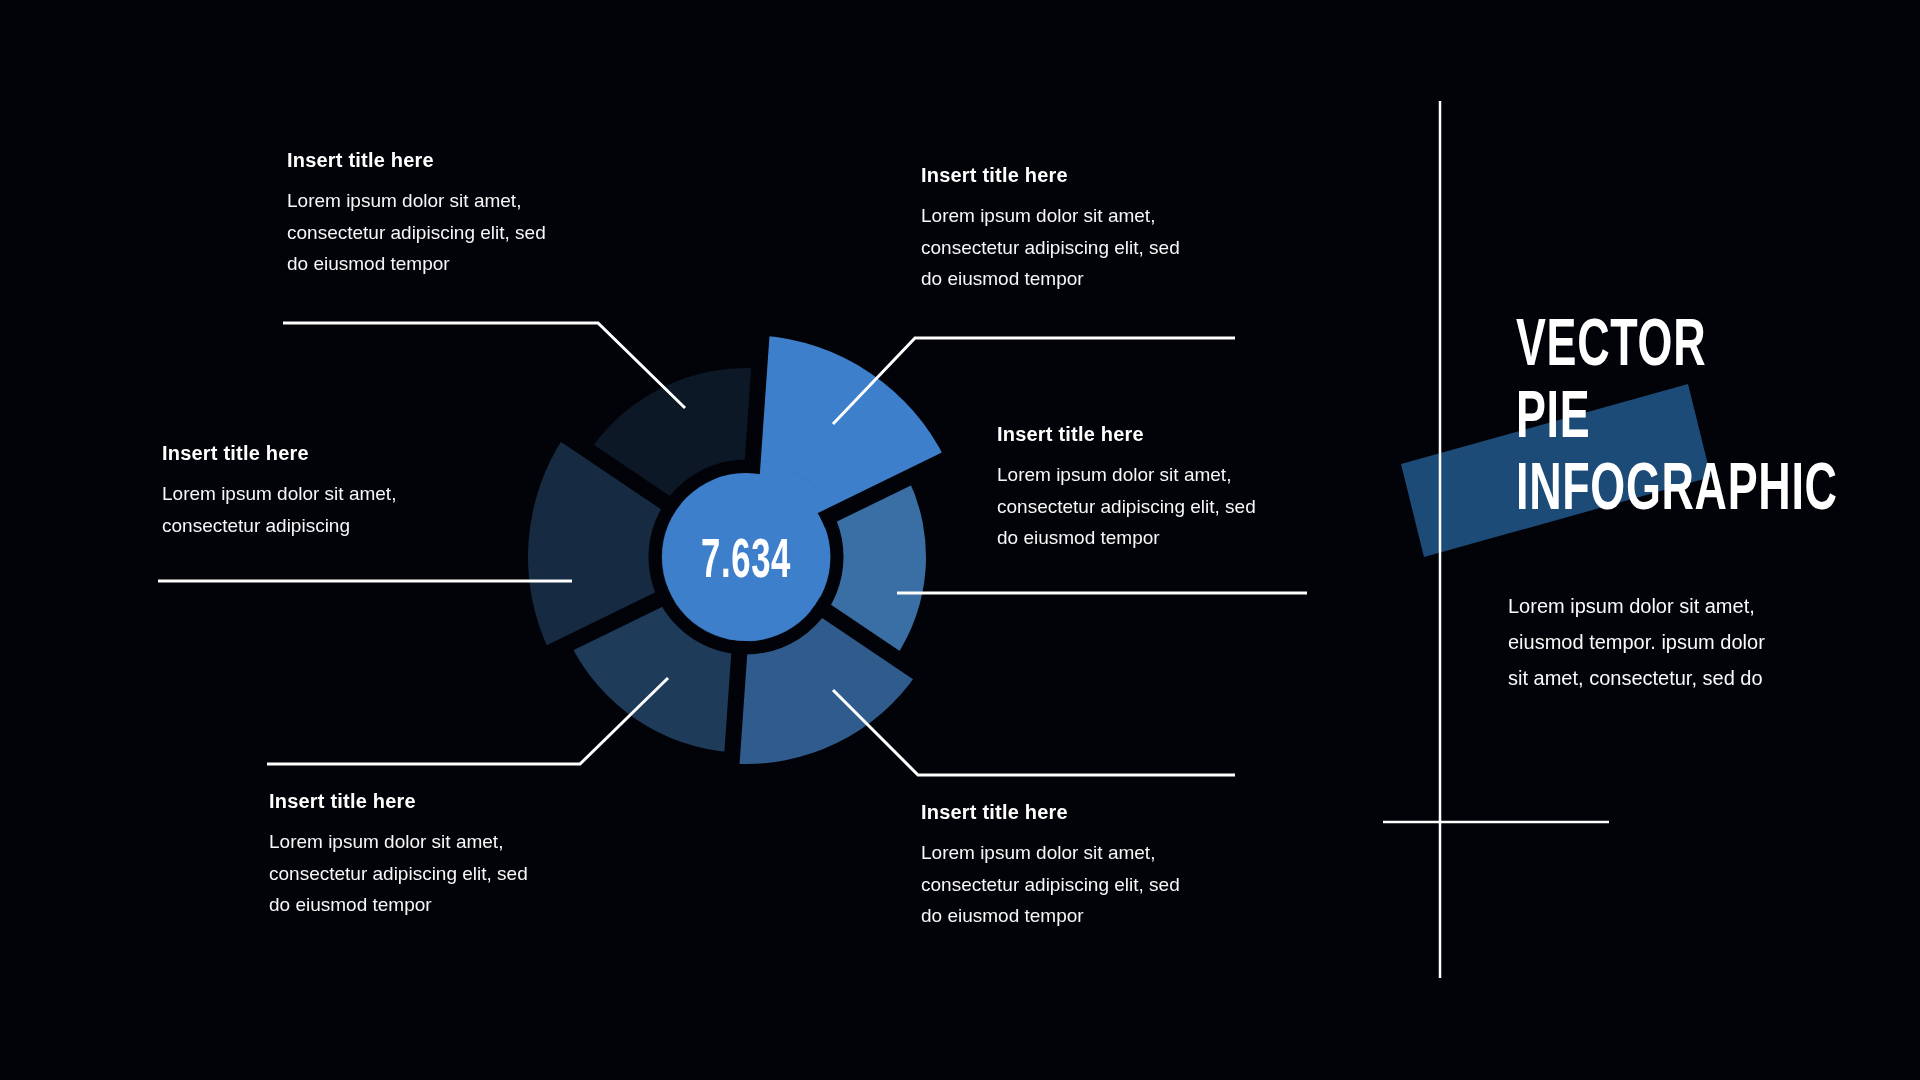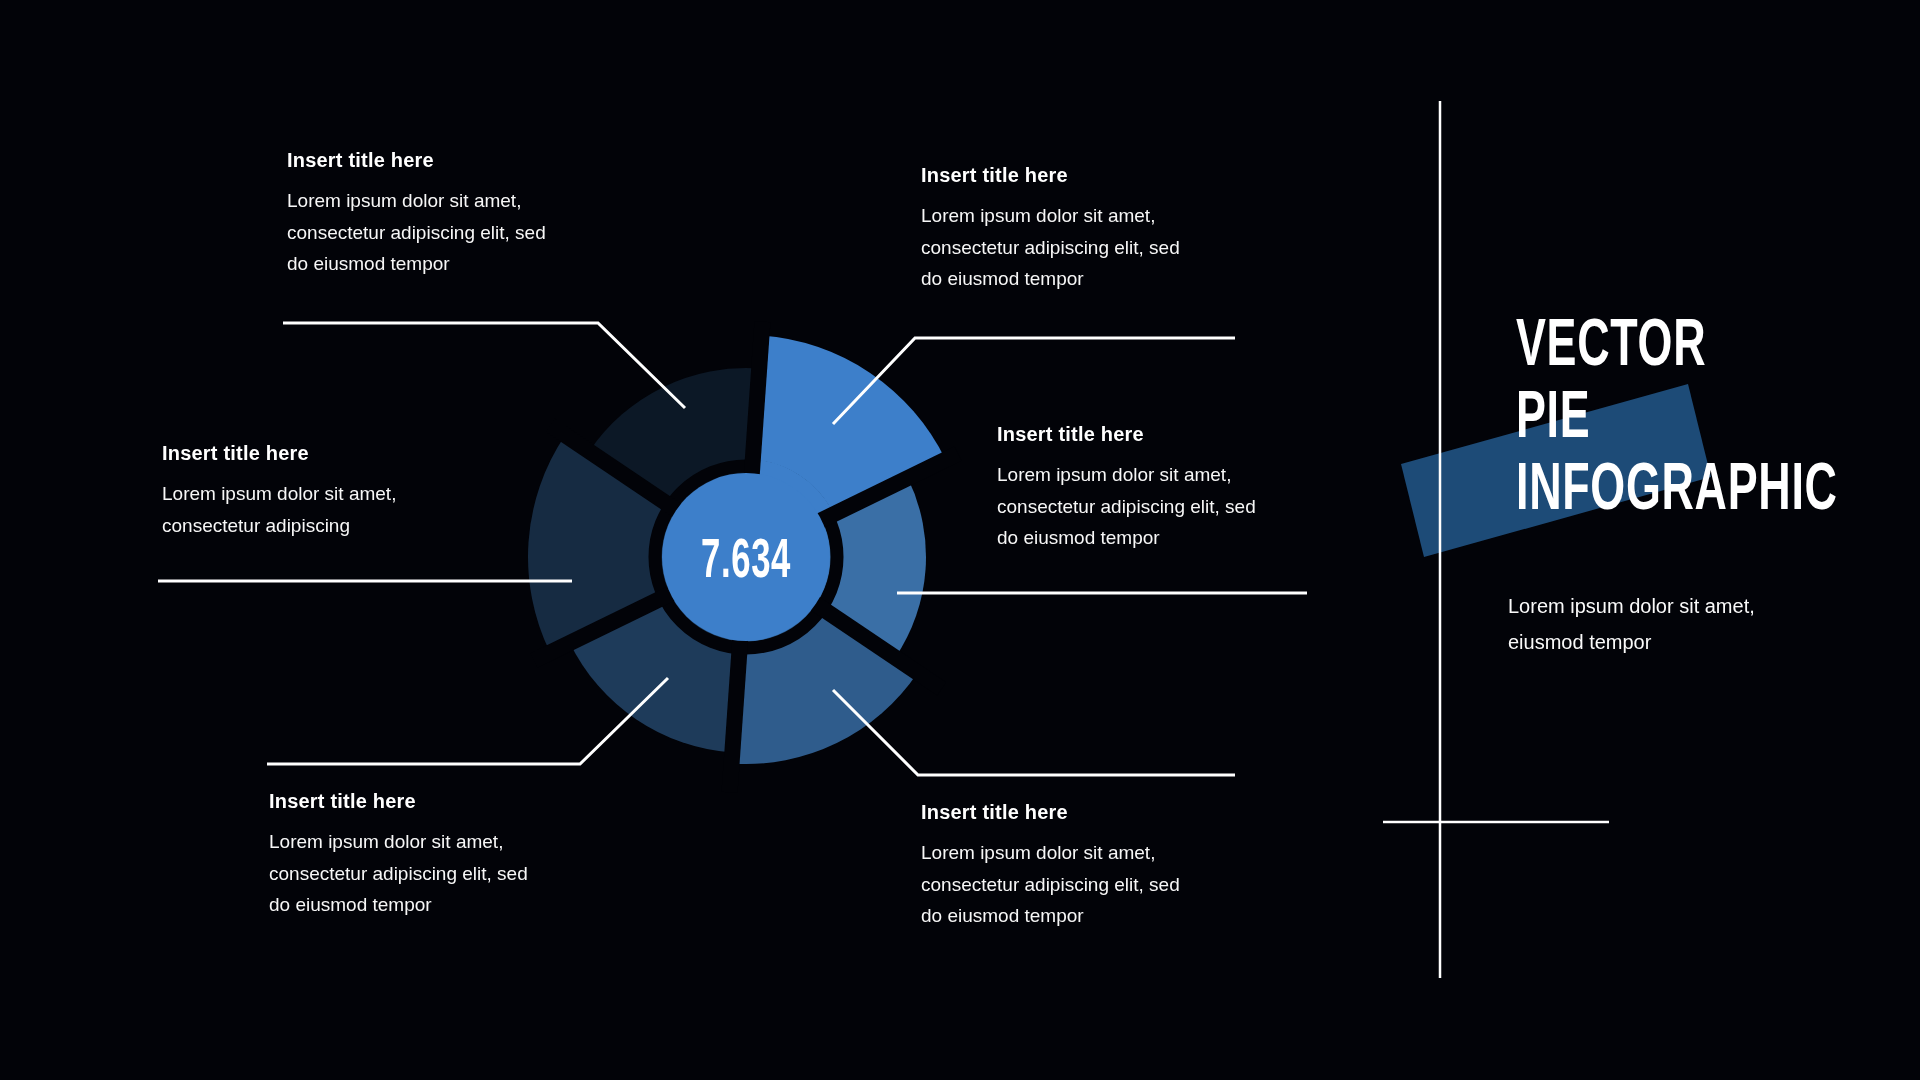--- a/index.html
+++ b/index.html
@@ -165,16 +165,17 @@
 
   <div class="center-num">7.634</div>
 
   <div class="panel-title">
       <div>VECTOR</div>
       <div>PIE</div>
       <div>INFOGRAPHIC</div>
     </div>
   <div class="panel-para">
       <div>Lorem ipsum dolor sit amet,</div>
-      <div>eiusmod tempor</div>
+      <div>eiusmod tempor. ipsum dolor</div>
+      <div>sit amet, consectetur, sed do</div>
     </div>
 
 </div>
 
 </body></html>

